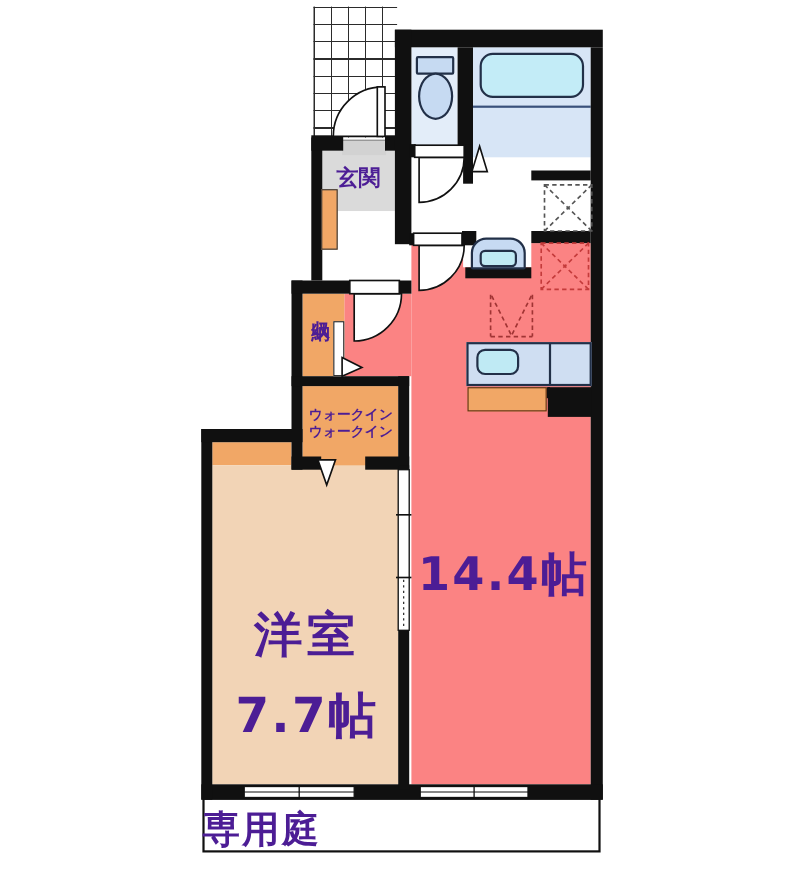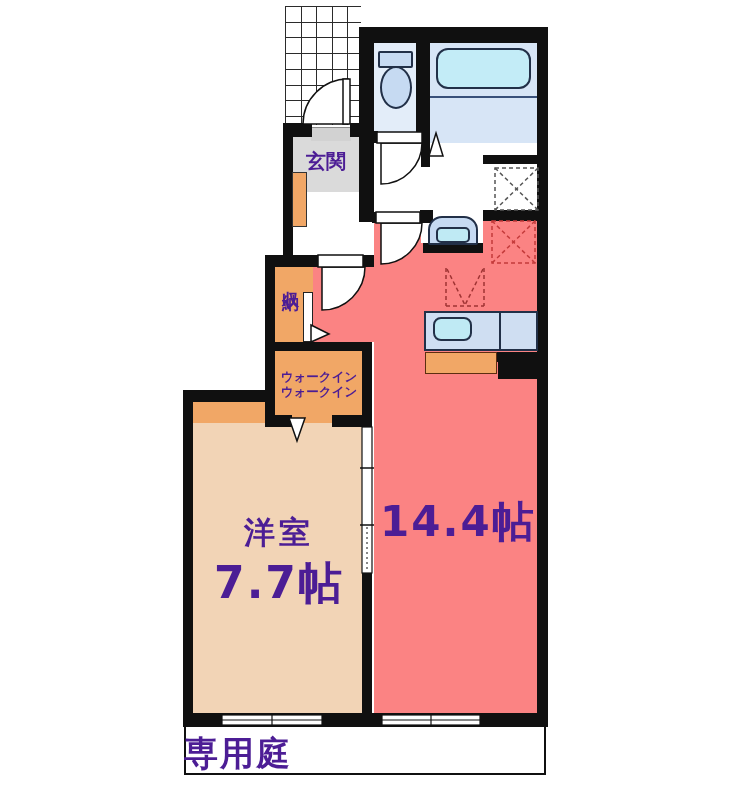--- a/index.html
+++ b/index.html
@@ -148,22 +148,22 @@
   <div class="txt" style="left:293px;top:148px;width:66px;text-align:center;font-size:20px;">玄関</div>
 
   <div class="txt" style="left:280px;top:277px;font-size:17px;writing-mode:vertical-rl;letter-spacing:3px;">収納</div>
 
   <div class="txt" style="left:277px;top:369px;width:84px;text-align:center;font-size:12.5px;line-height:15px;">
     <span>ウォークイン</span><br>
     <span>ウォークイン</span>
   </div>
 
   <div class="txt" style="left:200px;top:512px;width:158px;text-align:center;">
-    <div style="font-size:31px;letter-spacing:4px;">洋室</div>
-    <div style="font-size:44px;margin-top:0;letter-spacing:2px;">7.7帖</div>
+    <div style="font-size:44px;letter-spacing:4px;margin-top:36px;">洋室</div>
+    <div style="font-size:44px;margin-top:14px;letter-spacing:2px;">7.7帖</div>
   </div>
 
   <div class="txt" style="left:380px;top:482px;width:152px;text-align:center;">
     <div style="font-size:42px;margin-top:12px;letter-spacing:2px;">14.4帖</div>
   </div>
 
   <div class="txt" style="left:184px;top:731px;width:362px;text-align:left;font-size:34px;letter-spacing:2px;">専用庭</div>
 
 </div>
 

